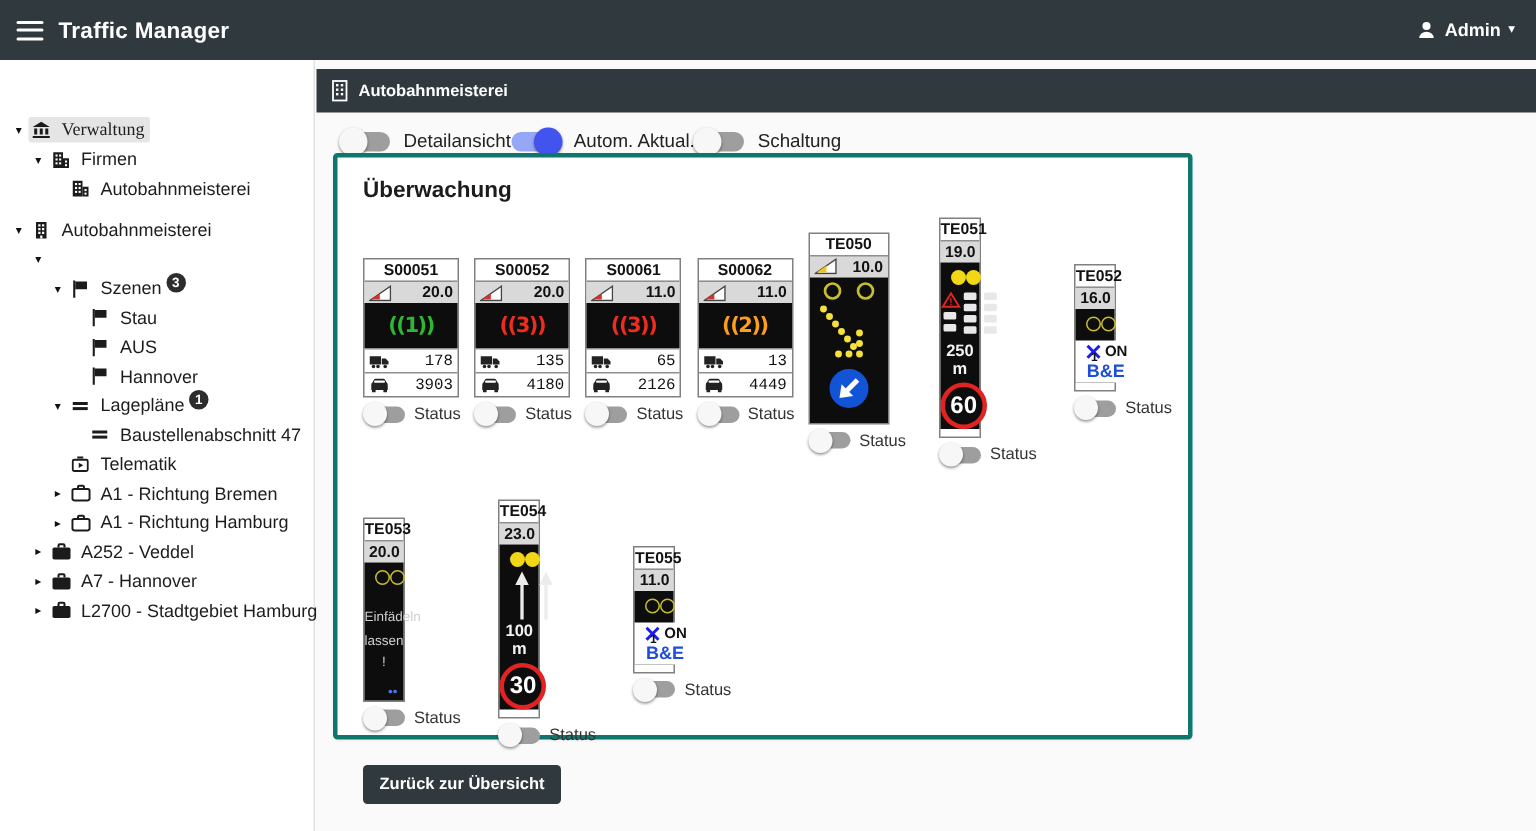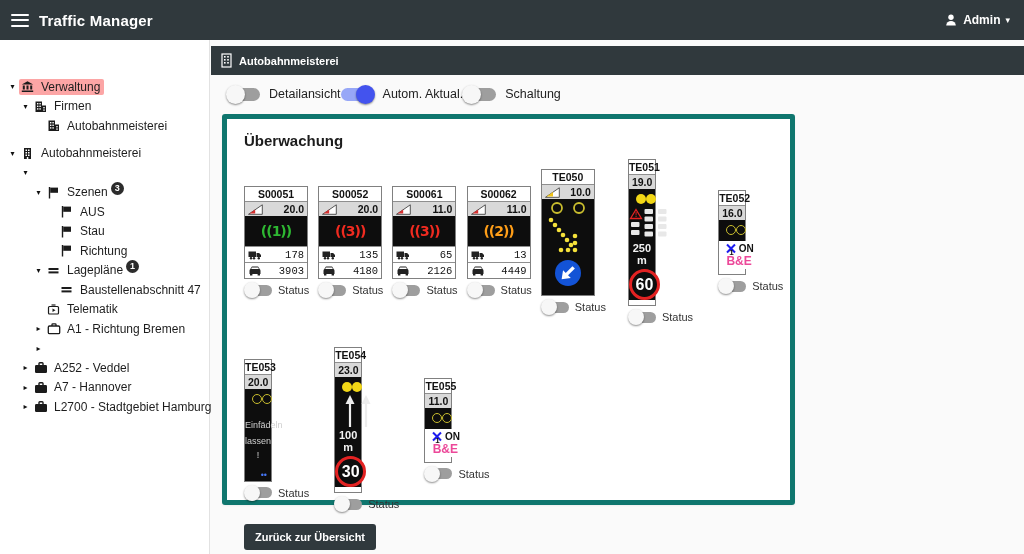--- a/index.html
+++ b/index.html
@@ -13,39 +13,39 @@
   .apptitle{font-size:15px;font-weight:bold;margin-left:10px;letter-spacing:.2px;}
   .userbox{margin-left:auto;margin-right:14px;display:flex;align-items:center;gap:5px;font-size:12px;font-weight:bold;cursor:pointer;}
   .caret{font-size:9px;font-family:"DejaVu Sans",sans-serif;}
 
   
   .sidebar{position:absolute;top:40px;left:0;width:210px;bottom:0;background:#fff;border-right:1px solid #e2e2e2;padding-top:37px;box-sizing:border-box;}
   .tr{height:19.5px;display:flex;align-items:center;font-size:12px;color:#1d1d1d;cursor:pointer;white-space:nowrap;}
   .l0{padding-left:6px}.l1{padding-left:19px}.l2{padding-left:32px}.l3{padding-left:45px}
   .ar{width:13px;text-align:center;font-size:8px;color:#111;font-family:"DejaVu Sans",sans-serif;flex:none;}
   .hl{display:flex;align-items:center;padding:1px 4px 1px 2px;border-radius:2px;}
-  .sel .hl{background:#fca5a5;}
+  .sel .hl{background:#e5e5e5;font-family:Liberation Serif, serif;}
   .ti{width:15px;height:13px;flex:none;margin-right:5px;display:flex;align-items:center;}
   .bdg{min-width:13px;height:13px;border-radius:7px;background:#2c2c2c;color:#fff;font-size:9px;font-weight:bold;line-height:13px;text-align:center;margin-left:3px;transform:translateY(-4px);}
   .tgap{height:8px;}
 
   
   .contentbar{position:absolute;top:46px;left:211px;right:0;height:29px;background:#30393d;color:#fff;display:flex;align-items:center;padding-left:10px;gap:7px;box-sizing:border-box;}
   .cbtitle{font-size:11px;font-weight:bold;}
   .toggles{position:absolute;top:87px;left:227px;display:flex;}
   .toggle{display:flex;align-items:center;gap:9px;font-size:12.5px;color:#222;cursor:pointer;}
 
   .sw{position:relative;width:33px;height:13px;border-radius:7px;background:#9e9e9e;flex:none;}
   .sw .th{position:absolute;top:-3px;left:-1px;width:19px;height:19px;border-radius:50%;background:#f7f7f7;box-shadow:0 1px 2px rgba(0,0,0,.45);}
   .sw.on{background:#97a7f7;}
   .sw.on .th{left:15px;background:#4353ee;}
   .sw.s{width:27px;height:11px;}
   .sw.s .th{width:16px;height:16px;top:-2.5px;}
 
-  .card{position:absolute;top:114px;left:222px;width:573px;height:391px;background:#fff;border:5px solid #0f766e;border-radius:3px;box-shadow:0 1px 2px rgba(0,0,0,.05);padding:10px 12px;box-sizing:border-box;}
+  .card{position:absolute;top:102px;left:222px;width:573px;height:391px;background:#fff;border:3px solid #0f766e;border-radius:3px;box-shadow:0 1px 2px rgba(0,0,0,.05);padding:10px 12px;box-sizing:border-box;}
   .cardtitle{font-size:15px;font-weight:bold;color:#1c1c1c;margin:3px 0 10px 5px;}
   .signrow{display:flex;align-items:center;margin-left:5px;}
   .signrow2{margin-top:24px;}
 
   .pcol{display:flex;flex-direction:column;align-items:flex-start;}
   .panel{border:1px solid #808080;background:#fff;box-sizing:border-box;cursor:pointer;}
   .w64{width:64px}.w54{width:54px}.w48{width:28px}
   .mS{margin-right:9px}.mA{margin-right:22px}.mB{margin-right:25px}
   .p-head{font-size:10.5px;font-weight:bold;text-align:center;padding:1px 0;color:#111;}
   .p-sig{background:#d9d9d9;display:flex;align-items:center;padding:1px 3px;border-top:1px solid #8f8f8f;}
@@ -58,21 +58,21 @@
   .status{display:flex;align-items:center;gap:6px;margin:5px 0 0 1px;font-size:11px;color:#333;cursor:pointer;}
 
   .crow{display:flex;justify-content:space-between;padding:5px 7px 2px;}
   .cr{width:10px;height:10px;border-radius:50%;background:#f2d716;flex:none;}
   .cr.o{background:none;border:1.8px solid #c9bd2e;width:8px;height:8px;}
   .dist{color:#f2f2f2;font-weight:bold;font-size:11px;text-align:center;margin-top:1px;}
   .spd{width:25px;height:25px;border-radius:50%;border:3.5px solid #e32222;background:#0d0d0d;color:#fff;font-weight:bold;font-size:16px;display:flex;align-items:center;justify-content:center;margin:3px auto 5px;}
   .bebox{background:#fff;width:40px;margin:4px auto 5px;padding:1px 0 2px;text-align:center;}
   .beline1{display:flex;align-items:center;justify-content:center;gap:1px;}
   .onlbl{font-size:10px;font-weight:bold;color:#111;}
-  .belbl{font-size:12px;font-weight:bold;color:#ec4899;line-height:12px;}
+  .belbl{font-size:12px;font-weight:bold;color:#1d4ed8;line-height:12px;}
   .msg{color:#cfcfcf;font-size:9px;text-align:center;line-height:14px;margin-top:12px;}
   .bluedots{color:#4576f5;font-size:9px;text-align:right;padding:10px 4px 3px 0;line-height:6px;}
 
   .backbtn{display:inline-block;margin:14px 0 0 5px;background:#30393d;color:#fff;font-size:11px;font-weight:bold;padding:7px 11px;border-radius:3px;border:none;cursor:pointer;font-family:"Liberation Sans",sans-serif;}
 </style>
 </head>
 <body>
 
 <div class="stage">
 
@@ -196,47 +196,47 @@
 
     <div class="tr l3">
       <span class="ar"></span>
       <span class="hl">
           <span class="ti">
         <svg width="13" height="13" viewBox="0 0 13 13">
               <path d="M2.5 1 V12.5" stroke="#1b1b1b" stroke-width="1.4"></path>
               <path d="M3.2 1.6 H11 V6.8 H3.2 Z" fill="#1b1b1b"></path>
             </svg>
       </span>
-          <span>AUS</span>
+          <span>Stau</span>
         </span>
     </div>
 
     <div class="tr l3">
       <span class="ar"></span>
       <span class="hl">
           <span class="ti">
         <svg width="13" height="13" viewBox="0 0 13 13">
               <path d="M2.5 1 V12.5" stroke="#1b1b1b" stroke-width="1.4"></path>
               <path d="M3.2 1.6 H11 V6.8 H3.2 Z" fill="#1b1b1b"></path>
             </svg>
       </span>
-          <span>Stau</span>
+          <span>AUS</span>
         </span>
     </div>
 
     <div class="tr l3">
       <span class="ar"></span>
       <span class="hl">
           <span class="ti">
         <svg width="13" height="13" viewBox="0 0 13 13">
               <path d="M2.5 1 V12.5" stroke="#1b1b1b" stroke-width="1.4"></path>
               <path d="M3.2 1.6 H11 V6.8 H3.2 Z" fill="#1b1b1b"></path>
             </svg>
       </span>
-          <span>Richtung</span>
+          <span>Hannover</span>
         </span>
     </div>
 
     <div class="tr l2">
       <span class="ar">▾</span>
       <span class="hl">
           <span class="ti">
         <svg width="13" height="13" viewBox="0 0 13 13" fill="#1b1b1b">
               <rect x="1.5" y="4" width="10" height="2"></rect>
               <rect x="1.5" y="7.4" width="10" height="2"></rect>
@@ -282,20 +282,29 @@
               <rect x="1.3" y="4" width="11.4" height="7.6" rx="1.2" fill="none" stroke="#1b1b1b" stroke-width="1.3"></rect>
               <path d="M5 4 V2.6 a0.8 0.8 0 0 1 0.8 -0.8 h2.4 a0.8 0.8 0 0 1 0.8 0.8 V4" fill="none" stroke="#1b1b1b" stroke-width="1.3"></path>
             </svg>
       </span>
           <span>A1 - Richtung Bremen</span>
         </span>
     </div>
 
     <div class="tr l2">
       <span class="ar">▸</span>
+      <span class="hl">
+          <span class="ti">
+        <svg width="14" height="13" viewBox="0 0 14 13">
+              <rect x="1.3" y="4" width="11.4" height="7.6" rx="1.2" fill="none" stroke="#1b1b1b" stroke-width="1.3"></rect>
+              <path d="M5 4 V2.6 a0.8 0.8 0 0 1 0.8 -0.8 h2.4 a0.8 0.8 0 0 1 0.8 0.8 V4" fill="none" stroke="#1b1b1b" stroke-width="1.3"></path>
+            </svg>
+      </span>
+          <span>A1 - Richtung Hamburg</span>
+        </span>
     </div>
 
     <div class="tr l1">
       <span class="ar">▸</span>
       <span class="hl">
           <span class="ti">
         <svg width="14" height="13" viewBox="0 0 14 13">
               <rect x="1" y="4" width="12" height="8" rx="1.2" fill="#1b1b1b"></rect>
               <path d="M5 4 V2.6 a0.8 0.8 0 0 1 0.8 -0.8 h2.4 a0.8 0.8 0 0 1 0.8 0.8 V4" fill="none" stroke="#1b1b1b" stroke-width="1.4"></path>
             </svg>

